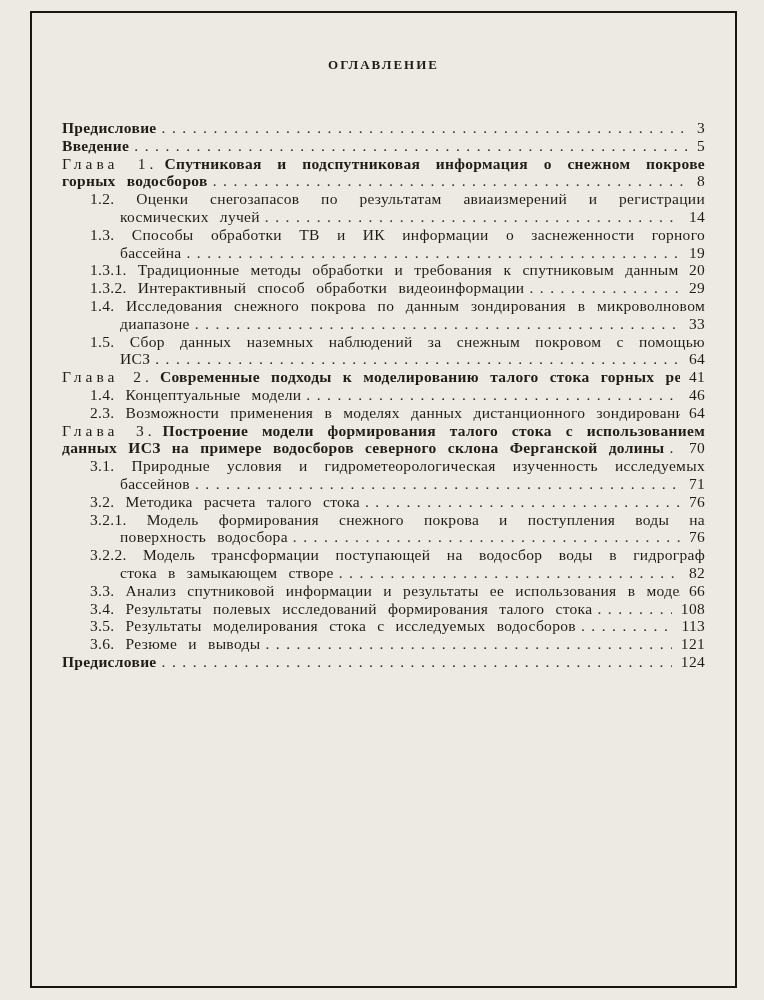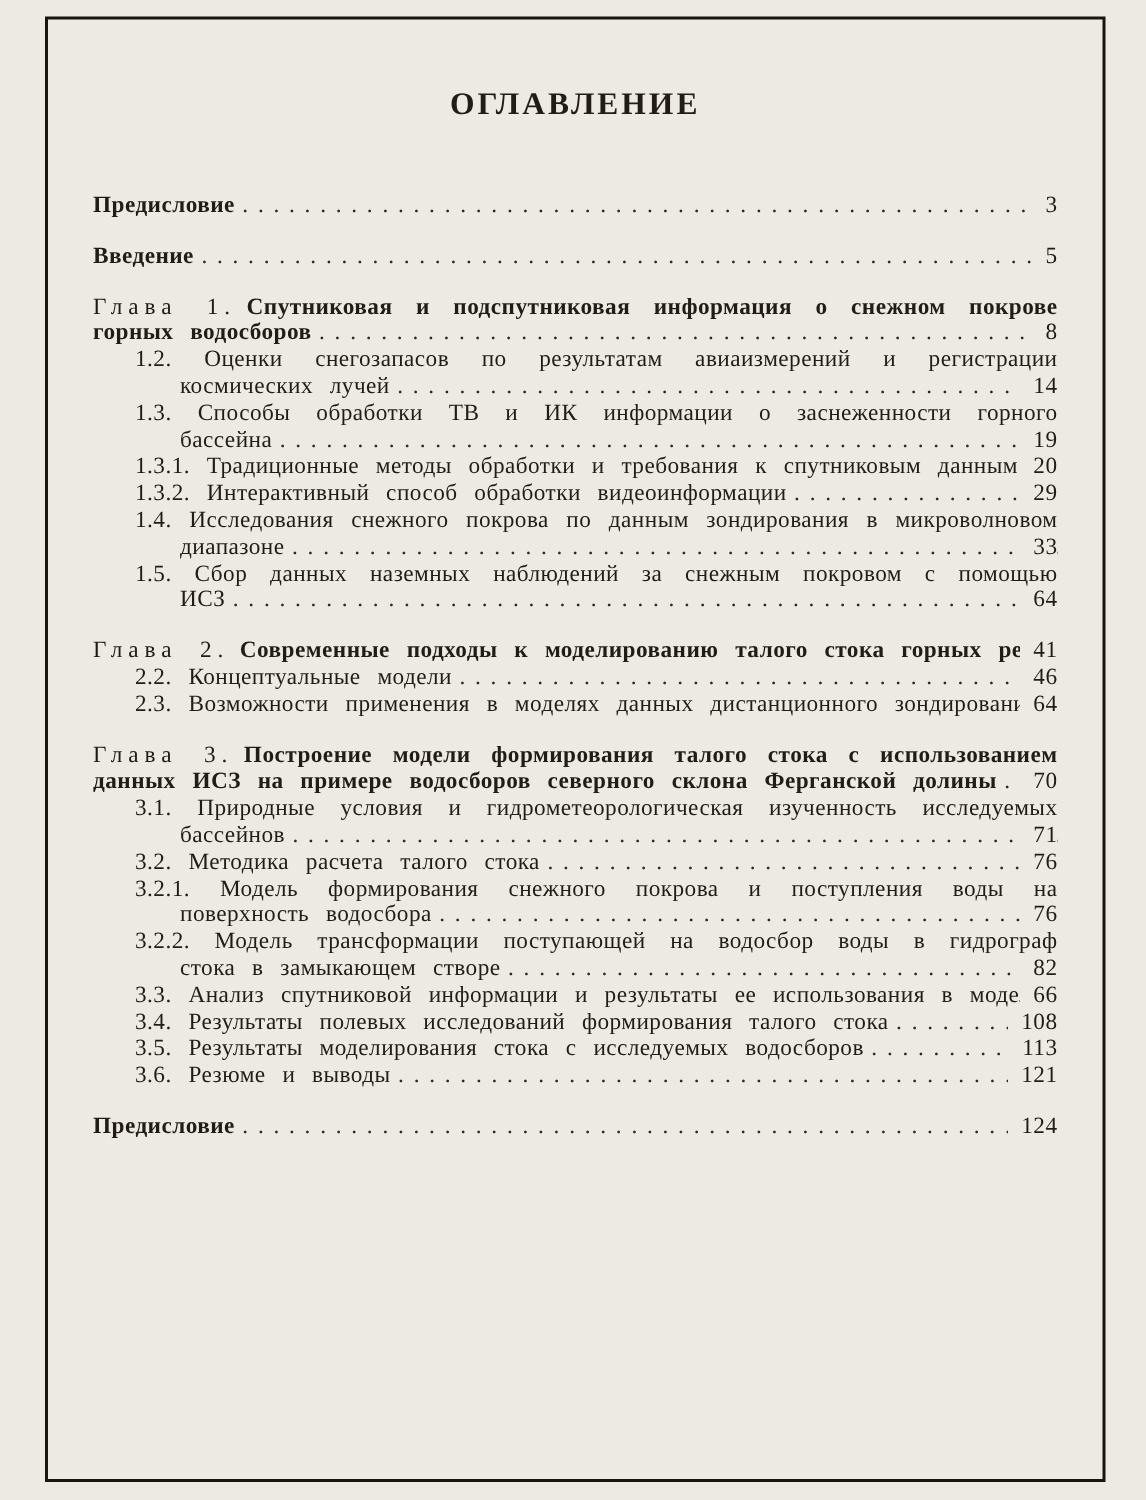--- a/index.html
+++ b/index.html
@@ -18,37 +18,37 @@
     left: 30px;
     top: 11px;
     width: 707px;
     height: 977px;
     border: 2px solid #191510;
     padding: 0 30px;
   }
   .page-title {
     margin: 44px 0 0 0;
     text-align: center;
-    font-size: 21px;
+    font-size: 13px;
     font-weight: bold;
     letter-spacing: 2px;
   }
   .toc {
     margin-top: 46px;
     font-size: 15.5px;
     line-height: 17.8px;
     letter-spacing: 0.3px;
     word-spacing: 7px;
   }
   .toc-entry {
     position: relative;
     overflow: hidden;
     text-align: justify;
   }
-  .toc-entry.space-before { margin-top: 16px; }
+  .toc-entry.space-before { }
   .toc-entry.type-sub { padding-left: 58px; text-indent: -30px; }
   .type-front .label, .type-chapter .label { font-weight: bold; font-family: Liberation Serif, serif; }
   .prefix { letter-spacing: 4px; margin-right: 7px; }
   .dots {
     position: absolute;
     white-space: nowrap;
     margin-left: 5px;
     text-indent: 0;
     letter-spacing: 6.5px;
     color: #2e2821;
@@ -80,21 +80,21 @@
         <div class="toc-entry type-chapter space-before"><span class="prefix">Глава 1.</span><span class="label">Спутниковая и подспутниковая информация о снежном покрове горных водосборов</span><span class="dots"></span><span class="page-num">8</span></div>
         <div class="toc-entry type-sub"><span class="dots"></span><span class="page-num">8</span></div>
         <div class="toc-entry type-sub"><span class="label">1.2. Оценки снегозапасов по результатам авиаизмерений и регистрации космических лучей</span><span class="dots"></span><span class="page-num">14</span></div>
         <div class="toc-entry type-sub"><span class="label">1.3. Способы обработки ТВ и ИК информации о заснеженности горного бассейна</span><span class="dots"></span><span class="page-num">19</span></div>
         <div class="toc-entry type-sub"><span class="label">1.3.1. Традиционные методы обработки и требования к спутниковым данным</span><span class="dots"></span><span class="page-num">20</span></div>
         <div class="toc-entry type-sub"><span class="label">1.3.2. Интерактивный способ обработки видеоинформации</span><span class="dots"></span><span class="page-num">29</span></div>
         <div class="toc-entry type-sub"><span class="label">1.4. Исследования снежного покрова по данным зондирования в микроволновом диапазоне</span><span class="dots"></span><span class="page-num">33</span></div>
         <div class="toc-entry type-sub"><span class="label">1.5. Сбор данных наземных наблюдений за снежным покровом с помощью ИСЗ</span><span class="dots"></span><span class="page-num">64</span></div>
         <div class="toc-entry type-chapter space-before"><span class="prefix">Глава 2.</span><span class="label">Современные подходы к моделированию талого стока горных рек</span><span class="dots"></span><span class="page-num">41</span></div>
         <div class="toc-entry type-sub"><span class="dots"></span><span class="page-num">41</span></div>
-        <div class="toc-entry type-sub"><span class="label">2.2. Концептуальные модели</span><span class="dots"></span><span class="page-num">46</span></div>
+        <div class="toc-entry type-sub"><span class="label">1.4. Концептуальные модели</span><span class="dots"></span><span class="page-num">46</span></div>
         <div class="toc-entry type-sub"><span class="label">2.3. Возможности применения в моделях данных дистанционного зондирования</span><span class="dots"></span><span class="page-num">64</span></div>
         <div class="toc-entry type-chapter space-before"><span class="prefix">Глава 3.</span><span class="label">Построение модели формирования талого стока с использованием данных ИСЗ на примере водосборов северного склона Ферганской долины</span><span class="dots"></span><span class="page-num">70</span></div>
         <div class="toc-entry type-sub"><span class="label">3.1. Природные условия и гидрометеорологическая изученность исследуемых бассейнов</span><span class="dots"></span><span class="page-num">71</span></div>
         <div class="toc-entry type-sub"><span class="label">3.2. Методика расчета талого стока</span><span class="dots"></span><span class="page-num">76</span></div>
         <div class="toc-entry type-sub"><span class="label">3.2.1. Модель формирования снежного покрова и поступления воды на поверхность водосбора</span><span class="dots"></span><span class="page-num">76</span></div>
         <div class="toc-entry type-sub"><span class="label">3.2.2. Модель трансформации поступающей на водосбор воды в гидрограф стока в замыкающем створе</span><span class="dots"></span><span class="page-num">82</span></div>
         <div class="toc-entry type-sub"><span class="label">3.3. Анализ спутниковой информации и результаты ее использования в модели</span><span class="dots"></span><span class="page-num">66</span></div>
         <div class="toc-entry type-sub"><span class="label">3.4. Результаты полевых исследований формирования талого стока</span><span class="dots"></span><span class="page-num">108</span></div>
         <div class="toc-entry type-sub"><span class="label">3.5. Результаты моделирования стока с исследуемых водосборов</span><span class="dots"></span><span class="page-num">113</span></div>
         <div class="toc-entry type-sub"><span class="label">3.6. Резюме и выводы</span><span class="dots"></span><span class="page-num">121</span></div>

